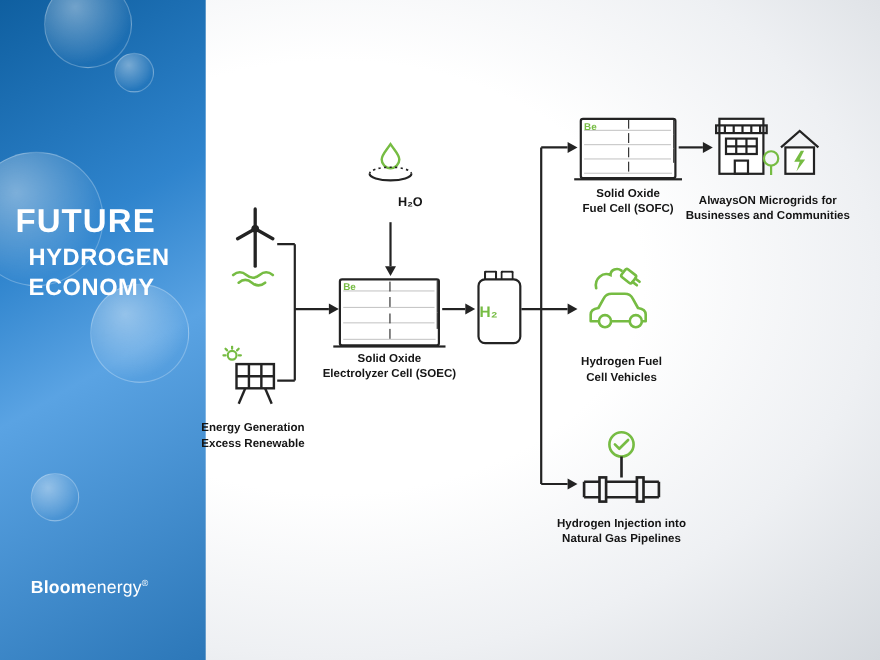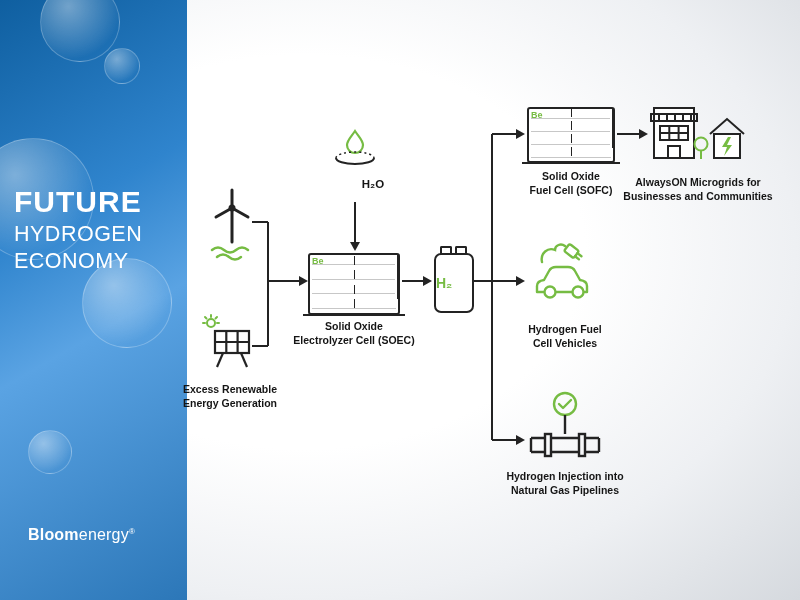--- a/index.html
+++ b/index.html
@@ -7,21 +7,21 @@
     font-family:"Liberation Sans",sans-serif;
     background:radial-gradient(ellipse at 38% 42%, #ffffff 40%, #eef0f3 70%, #d5d9de 100%);}
   
   .sidebar{position:absolute;left:0;top:0;width:187px;height:600px;
     background:linear-gradient(150deg,#0f5fa0 0%,#2f84cd 35%,#5aa3e3 55%,#2c77b8 100%);overflow:hidden;}
   .bubble{position:absolute;border-radius:50%;
     background:radial-gradient(circle at 35% 30%, rgba(255,255,255,.40), rgba(255,255,255,.10) 55%, rgba(255,255,255,0) 72%);
     border:1px solid rgba(255,255,255,.25);}
   .title{position:absolute;left:14px;top:186px;color:#ffffff;}
   .t1{font-size:30px;font-weight:700;letter-spacing:1px;line-height:1.05;}
-  .t2{font-size:21.5px;font-weight:400;letter-spacing:.5px;line-height:1.05;margin-top:5px;}
+  .t2{font-size:21.5px;font-weight:700;letter-spacing:.5px;line-height:1.05;margin-top:5px;margin-left:12px;}
   .logo{position:absolute;left:28px;top:526px;color:#ffffff;font-size:16px;letter-spacing:.2px;}
   .logo .lb{font-weight:700;}
   .logo .ll{font-weight:400;}
   .logo .lm{font-size:8px;vertical-align:super;}
   
   .lbl{position:absolute;font-weight:700;font-size:10.5px;line-height:1.3;color:#151515;text-align:center;}
   .lbl.big{font-size:11.5px;}
   .icon{position:absolute;}
   .connectors{position:absolute;left:0;top:0;pointer-events:none;}
   
@@ -109,22 +109,22 @@
     <g stroke="#232323" stroke-width="2.2" fill="none">
       <rect x="13" y="17" width="34" height="22" fill="#ffffff"></rect>
       <line x1="24.3" y1="17" x2="24.3" y2="39"></line>
       <line x1="35.6" y1="17" x2="35.6" y2="39"></line>
       <line x1="13" y1="28" x2="47" y2="28"></line>
       <line x1="21" y1="39" x2="15" y2="53"></line>
       <line x1="39" y1="39" x2="45" y2="53"></line>
     </g>
   </svg>
   <div class="lbl" style="left:150px;top:383px;width:160px;">
+    <div>Energy Generation</div>
     <div>Excess Renewable</div>
-    <div>Energy Generation</div>
   </div>
 
   <div class="server" style="left:308px;top:253px;width:92px;height:58px;">
     <div class="box">
       <div class="cell">
           <span class="be">Be</span>
         </div>
       <div class="cell"></div>
       <div class="cell"></div>
       <div class="cell"></div>

